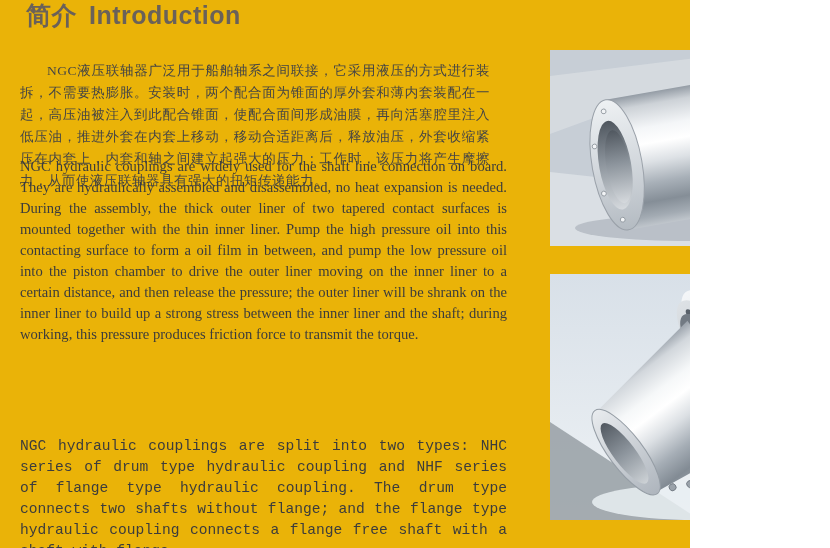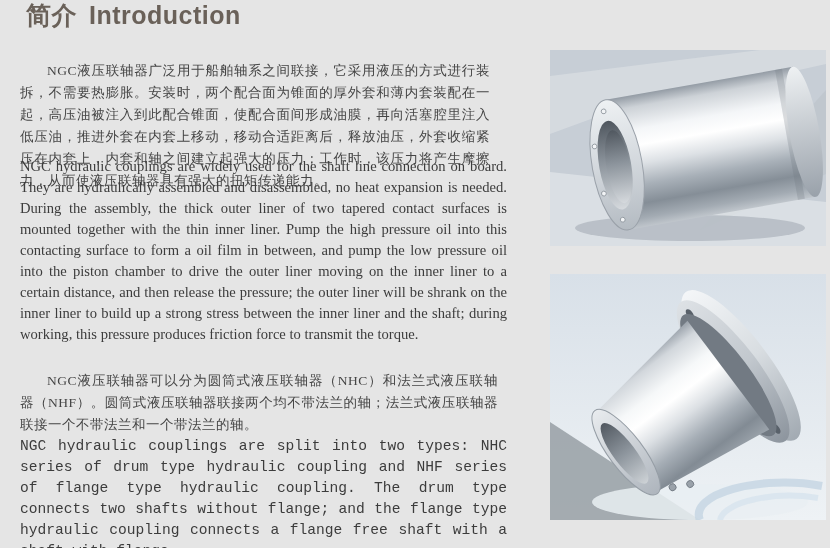--- a/index.html
+++ b/index.html
@@ -1,19 +1,19 @@
 <!DOCTYPE html>
 <html><head>
 <meta charset="utf-8">
 <style>
   * { margin:0; padding:0; box-sizing:border-box; }
   html,body { background:#ffffff; }
   .page {
-    position:relative; width:830px; height:548px;
-    background:#e5e5e5; overflow:hidden;
+    position:relative; width:690px; height:548px;
+    background:#eab308; overflow:hidden;
     font-family:"Liberation Sans", sans-serif;
   }
   .heading {
     position:absolute; left:26px;
     font-family:"Liberation Sans", sans-serif;
     font-weight:bold; font-size:25px; line-height:30px;
     color:#6a6159; letter-spacing:0.5px;
   }
   .heading .zh { margin-right:12px; }
   .para-zh {
@@ -39,21 +39,20 @@
 
   <h1 class="heading" style="top:0px;">
     <span class="zh">简介</span><span>Introduction</span>
   </h1>
 
   <p class="para-zh" style="top:60px; width:470px;">NGC液压联轴器广泛用于船舶轴系之间联接，它采用液压的方式进行装拆，不需要热膨胀。安装时，两个配合面为锥面的厚外套和薄内套装配在一起，高压油被注入到此配合锥面，使配合面间形成油膜，再向活塞腔里注入低压油，推进外套在内套上移动，移动合适距离后，释放油压，外套收缩紧压在内套上，内套和轴之间建立起强大的压力；工作时，该压力将产生摩擦力，从而使液压联轴器具有强大的扭矩传递能力。</p>
 
   <p class="para-en" style="top:156px; width:487px;">NGC hydraulic couplings are widely used for the shaft line connection on board. They are hydraulically assembled and disassembled, no heat expansion is needed. During the assembly, the thick outer liner of two tapered contact surfaces is mounted together with the thin inner liner. Pump the high pressure oil into this contacting surface to form a oil film in between, and pump the low pressure oil into the piston chamber to drive the outer liner moving on the inner liner to a certain distance, and then release the pressure; the outer liner will be shrank on the inner liner to build up a strong stress between the inner liner and the shaft; during working, this pressure produces friction force to transmit the torque.</p>
 
 
-  <p class="para-zh" style="top:370px; width:478px;">NGC液压联轴器可以分为圆筒式液压联轴器（NHC）和法兰式液压联轴器（NHF）。圆筒式液压联轴器联接两个均不带法兰的轴；法兰式液压联轴器联接一个不带法兰和一个带法兰的轴。</p>
 
   <p class="para-en" style="top:436px; width:487px;font-family:Liberation Mono, monospace;">NGC hydraulic couplings are split into two types: NHC series of drum type hydraulic coupling and NHF series of flange type hydraulic coupling. The drum type connects two shafts without flange; and the flange type hydraulic coupling connects a flange free shaft with a shaft with flange.</p>
 
   <figure style="left:550px; top:50px; width:276px; height:196px;" aria-label="drum type hydraulic coupling (NHC) render">
     <svg width="276" height="196" viewBox="0 0 276 196">
       <defs>
         <linearGradient id="m1" x1="0" y1="0" x2="0" y2="1">
           <stop offset="0" stop-color="#949ca5"></stop>
           <stop offset="0.09" stop-color="#cdd2d7"></stop>
           <stop offset="0.26" stop-color="#f4f6f8"></stop>

